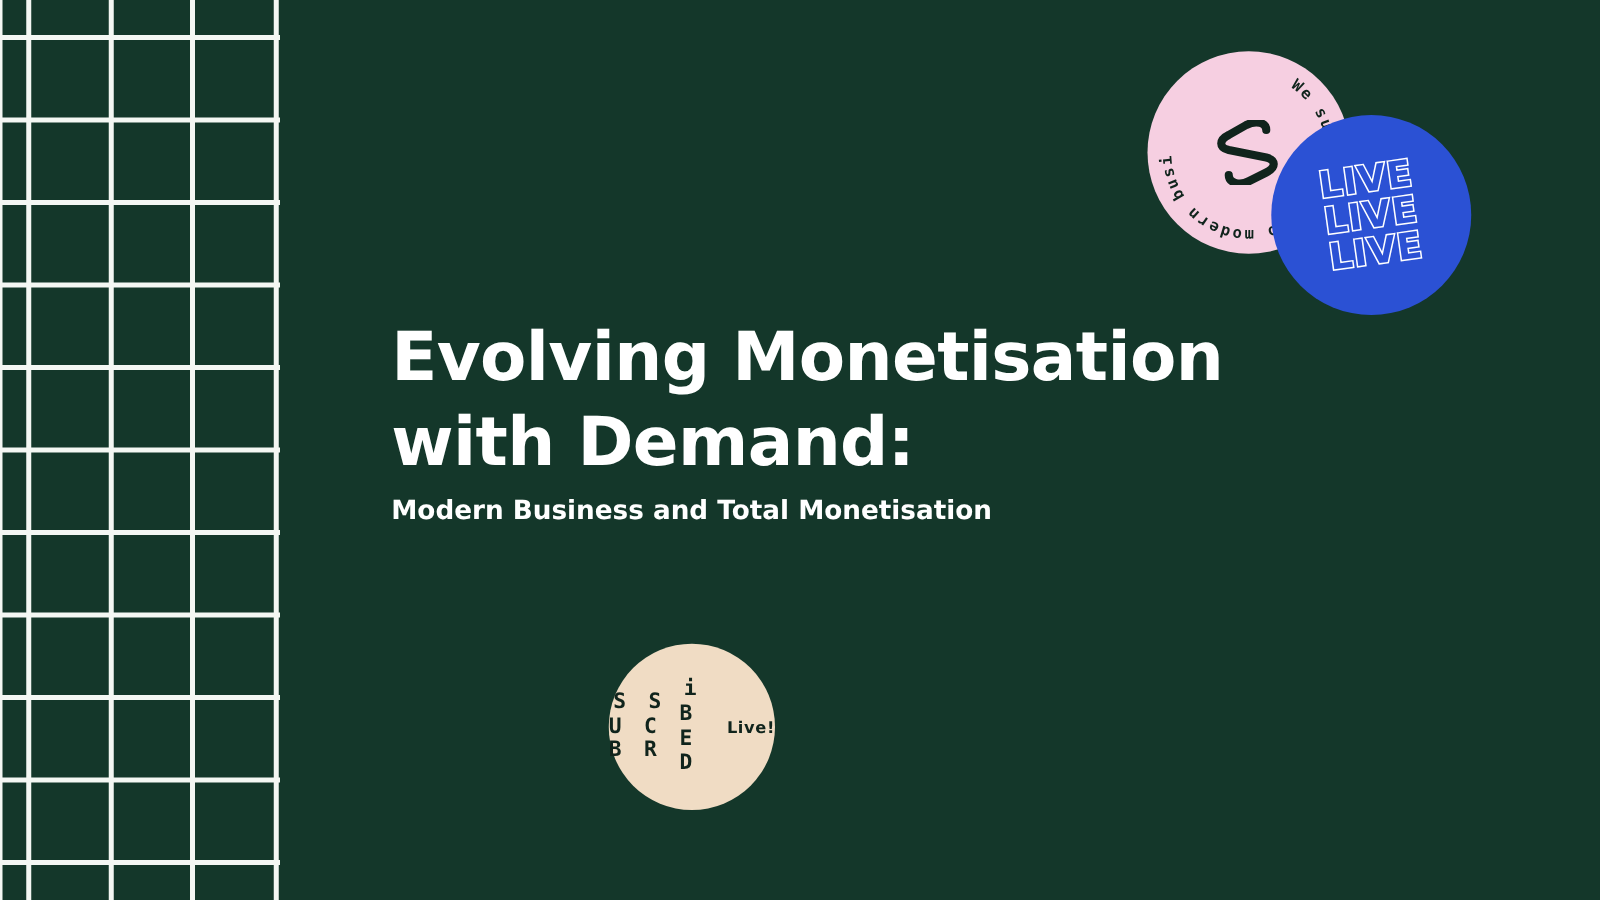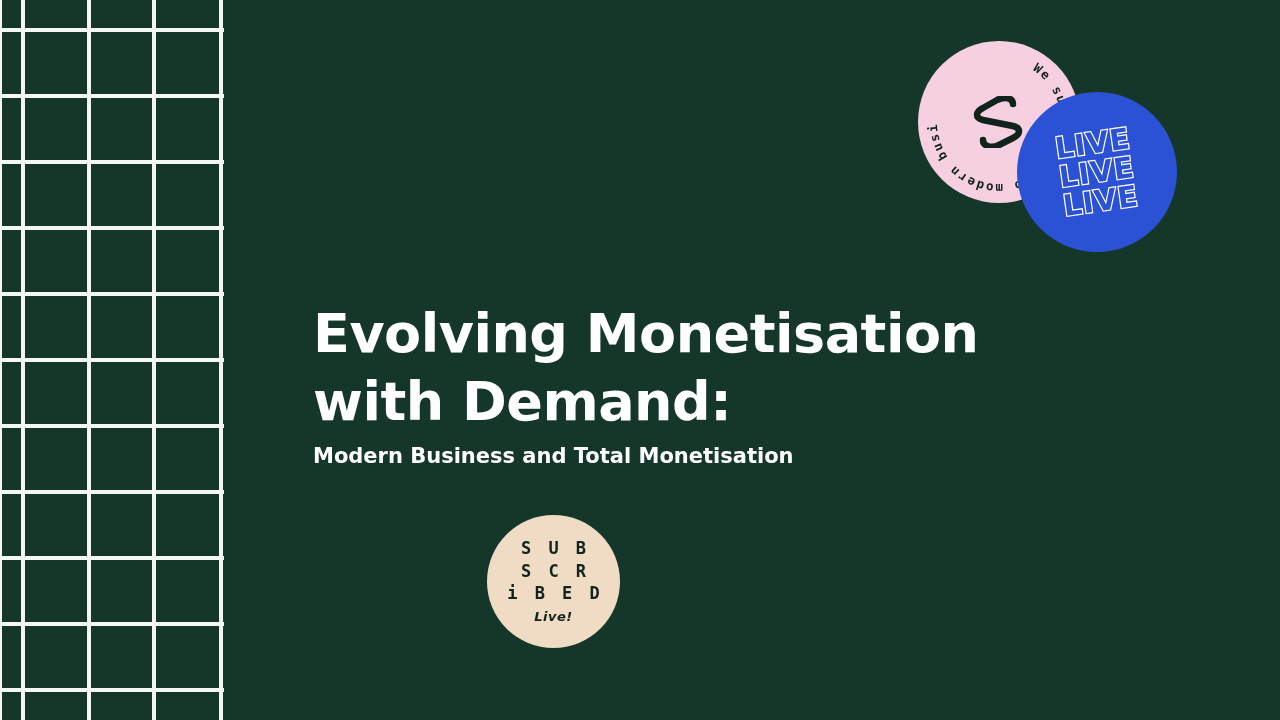--- a/index.html
+++ b/index.html
@@ -44,21 +44,20 @@
     height: 4px;
     background: #f4f7f3;
   }
 
   
   .title-block {
     position: absolute;
     left: 313px;
     top: 252px;
     width: 820px;
-    margin-top: 48px;
   }
   .title-main {
     color: #ffffff;
     font-family: "DejaVu Sans", sans-serif;
     font-weight: bold;
     font-size: 54px;
     line-height: 1.25;
     letter-spacing: -0.5px;
     margin: 0;
     white-space: pre-line;
@@ -140,38 +139,37 @@
   }
 
   
   .badge-cream {
     left: 487px;
     top: 515px;
     width: 133px;
     height: 133px;
     background: #f0dcc4;
     display: flex;
-    flex-direction: column;
+    flex-direction: row;
     align-items: center;
     justify-content: center;
     gap: 3px;
   }
   .badge-cream .cream-line {
     font-family: "DejaVu Sans Mono", monospace;
     font-weight: bold;
     font-size: 17px;
     letter-spacing: 3.5px;
     color: #10241c;
     text-indent: 3.5px;
     line-height: 1.15;
   }
   .badge-cream .cream-live {
     font-family: "DejaVu Sans", sans-serif;
     font-weight: bold;
-    font-style: italic;
     font-size: 13px;
     letter-spacing: 0.5px;
     color: #10241c;
     margin-top: 2px;
   }
 </style>
 </head>
 <body>
 
 <div class="slide">

